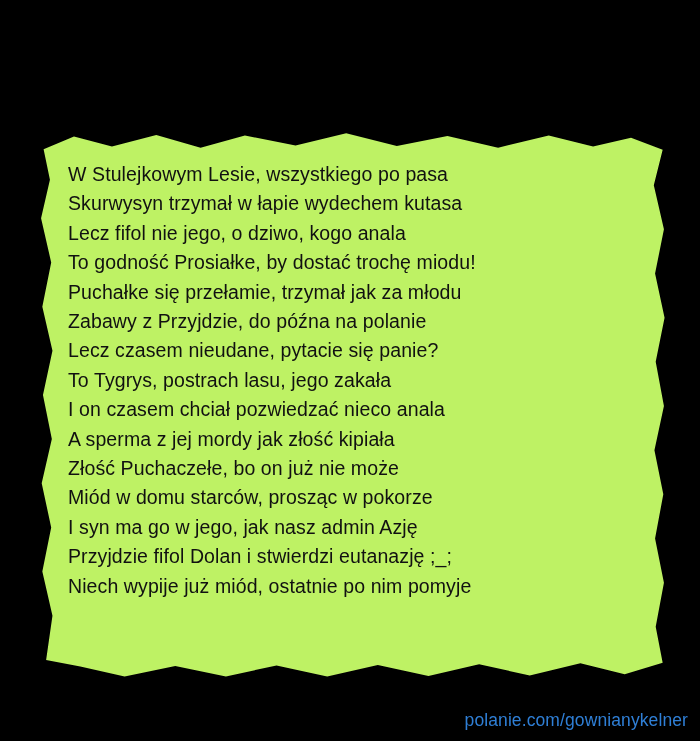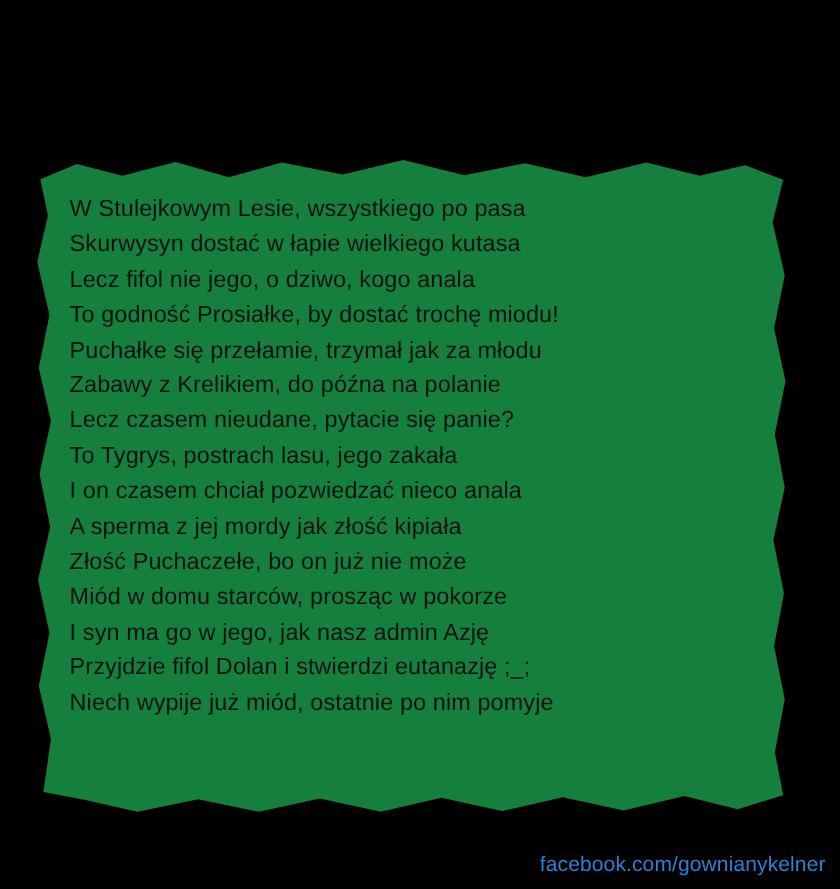--- a/index.html
+++ b/index.html
@@ -20,25 +20,25 @@
     left: 0;
     top: 0;
     width: 700px;
     height: 741px;
     background: #000000;
   }
 
   
   #paper {
     position: absolute;
-    left: 26px;
+    left: 36px;
     top: 130px;
     width: 633px;
     height: 552px;
-    background: #15803d;
+    background: #bef264;
     
     clip-path: polygon(
       1.2% 3.5%,  6% 1.2%, 12% 3.0%, 19% 0.9%, 26% 3.2%, 33% 1.0%,
       41% 2.8%, 49% 0.6%, 57% 2.9%, 65% 1.1%, 73% 3.2%, 81% 1.0%,
       88% 3.0%, 94% 1.4%, 99.0% 3.6%,
       97.6% 10%, 99.2% 18%, 97.8% 26%, 99.3% 34%, 97.9% 42%,
       99.2% 50%, 97.7% 58%, 99.1% 66%, 97.8% 74%, 99.2% 82%,
       97.9% 90%, 99.0% 96.5%,
       93% 98.6%, 86% 96.6%, 78% 98.8%, 70% 96.8%, 62% 98.9%,
       54% 96.9%, 46% 99.0%, 38% 97.0%, 30% 99.0%, 22% 97.1%,
@@ -74,32 +74,32 @@
   }
 </style>
 </head>
 <body>
 
 <div id="page">
 
   <div id="paper">
     <div id="poem">
       <div class="poem-line">W Stulejkowym Lesie, wszystkiego po pasa</div>
-      <div class="poem-line">Skurwysyn dostać w łapie wielkiego kutasa</div>
+      <div class="poem-line">Skurwysyn trzymał w łapie wydechem kutasa</div>
       <div class="poem-line">Lecz fifol nie jego, o dziwo, kogo anala</div>
       <div class="poem-line">To godność Prosiałke, by dostać trochę miodu!</div>
       <div class="poem-line">Puchałke się przełamie, trzymał jak za młodu</div>
-      <div class="poem-line">Zabawy z Krelikiem, do późna na polanie</div>
+      <div class="poem-line">Zabawy z Przyjdzie, do późna na polanie</div>
       <div class="poem-line">Lecz czasem nieudane, pytacie się panie?</div>
       <div class="poem-line">To Tygrys, postrach lasu, jego zakała</div>
       <div class="poem-line">I on czasem chciał pozwiedzać nieco anala</div>
       <div class="poem-line">A sperma z jej mordy jak złość kipiała</div>
       <div class="poem-line">Złość Puchaczełe, bo on już nie może</div>
       <div class="poem-line">Miód w domu starców, prosząc w pokorze</div>
       <div class="poem-line">I syn ma go w jego, jak nasz admin Azję</div>
       <div class="poem-line">Przyjdzie fifol Dolan i stwierdzi eutanazję ;_;</div>
       <div class="poem-line">Niech wypije już miód, ostatnie po nim pomyje</div>
     </div>
   </div>
 
-  <div id="watermark">facebook.com/gownianykelner</div>
+  <div id="watermark">polanie.com/gownianykelner</div>
 
 </div>
 
 </body></html>

